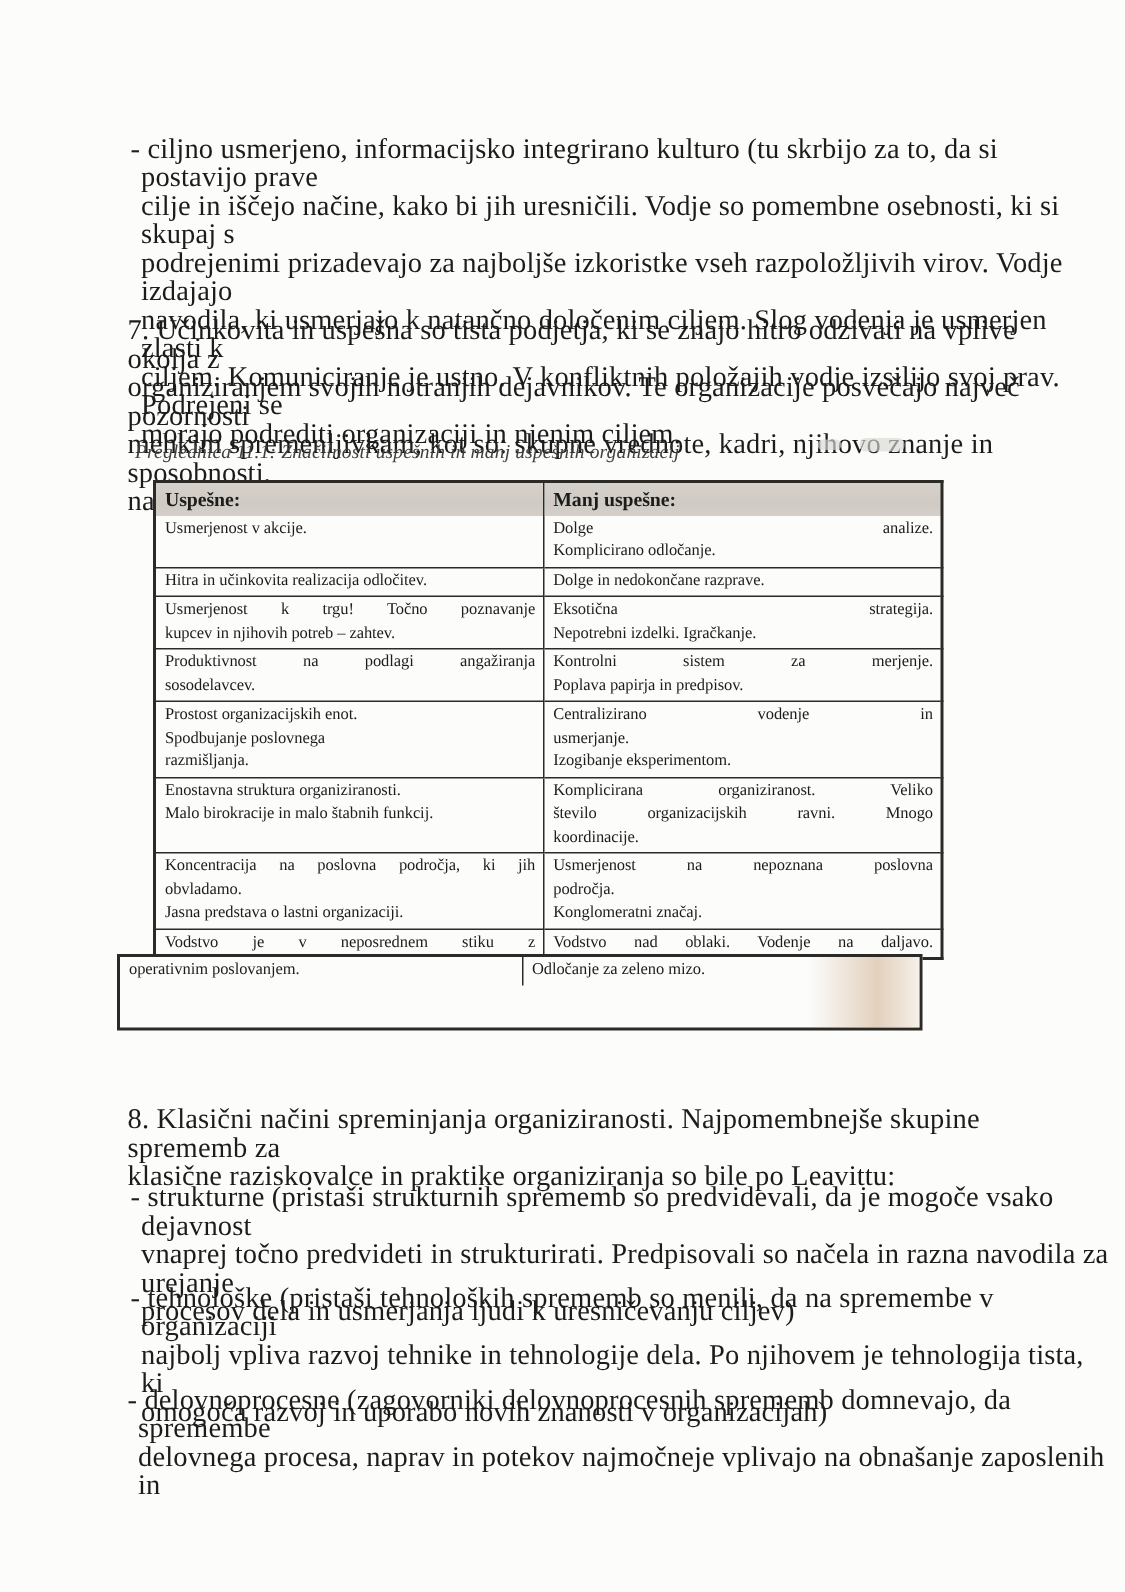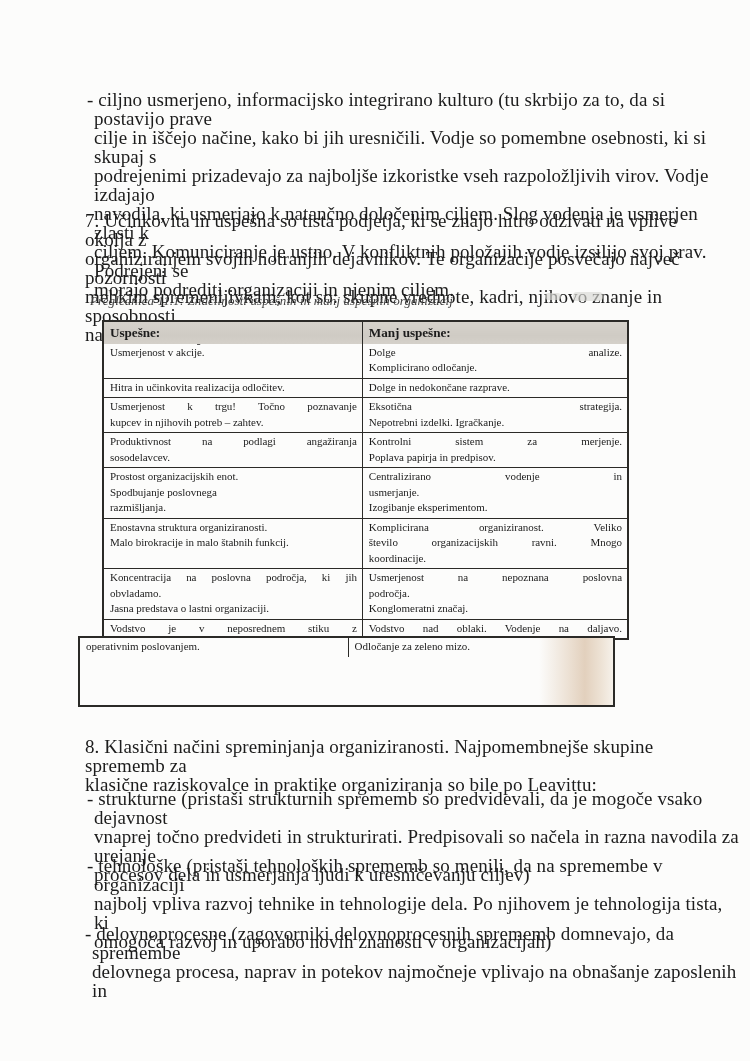--- a/index.html
+++ b/index.html
@@ -32,21 +32,21 @@
   .tbl th{
     background:linear-gradient(180deg,#d6d2cb 0%,#cfcbc4 60%,#d4d0c9 100%);
     font-weight:bold;font-size:13.2px;text-align:left;padding:3px 6px 3px 6px;
   }
   .tbl tr + tr td{border-top:1.5px solid #2b2a27;}
   .tbl .right,.tbl th.right{border-left:1.5px solid #2b2a27;}
   .cl{min-height:15.5px;}
   .spread{text-align:justify;text-align-last:justify;-moz-text-align-last:justify;}
 
   .bottom-box{
-    position:absolute;left:78px;top:636px;width:537px;height:71px;
+    position:absolute;left:78px;top:636px;width:537px;height:51px;
     border:2px solid #2b2a27;box-sizing:border-box;background:#fcfcfb;
   }
   .btbl{width:100%;}
   .btbl .right{border-left:1.5px solid #2b2a27;}
   .btbl tr + tr td{border-top:1.5px solid #2b2a27;}
   .scan-shadow{
     position:absolute;top:0;right:0;bottom:0;width:74px;pointer-events:none;
     background:linear-gradient(90deg,
       rgba(213,187,158,0) 0%,
       rgba(210,180,148,0.38) 40%,

